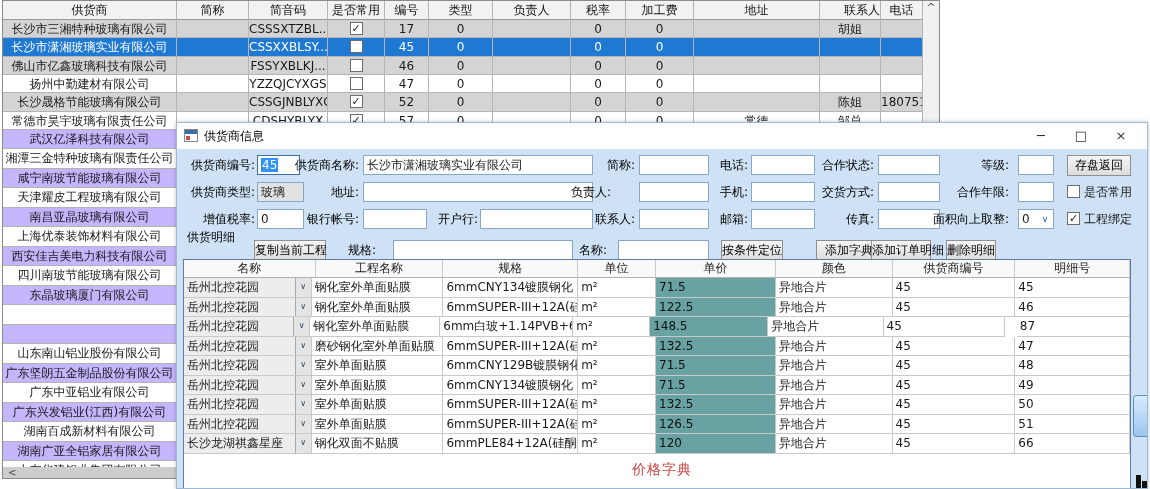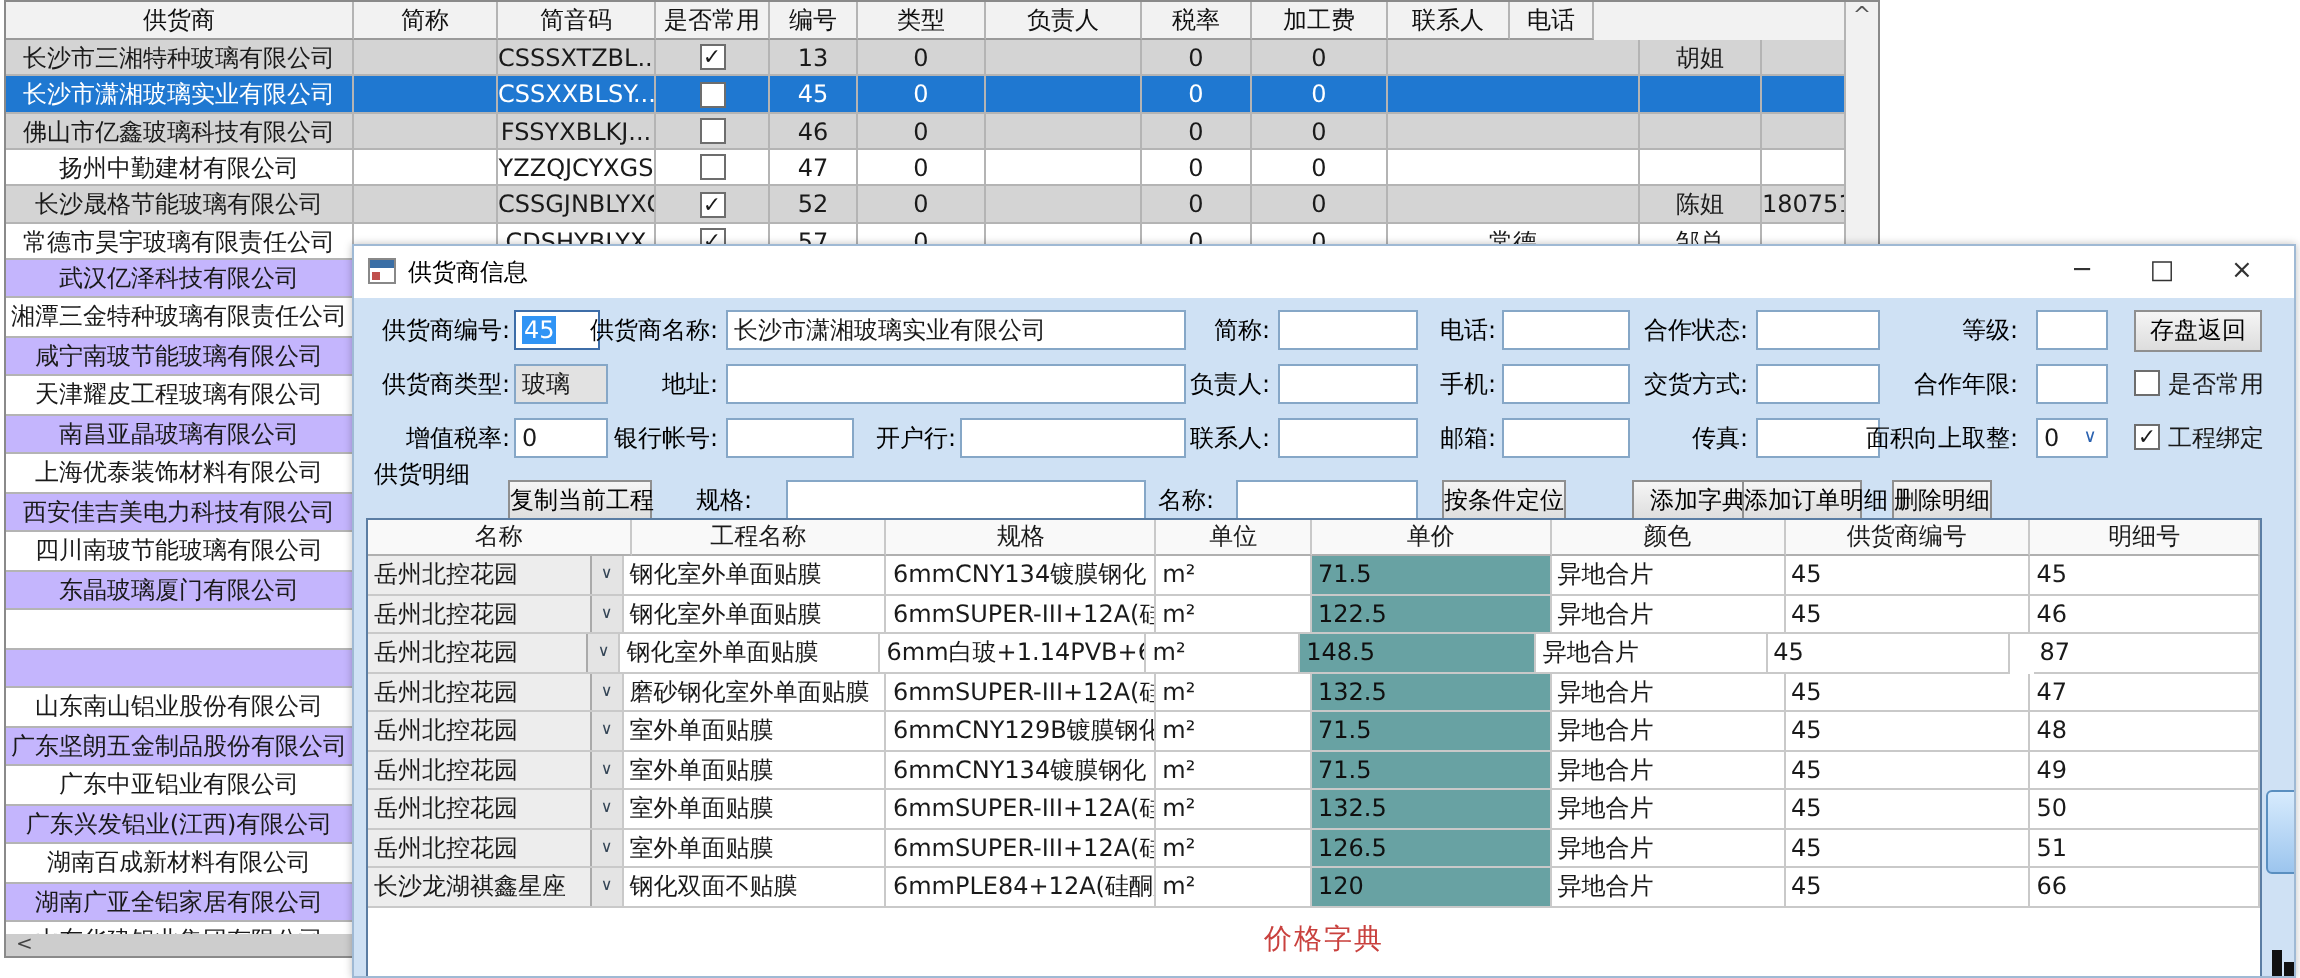--- a/index.html
+++ b/index.html
@@ -90,29 +90,30 @@
   <div class="trow thead">
         <div class="c" style="width: 174px;">供货商</div>
         <div class="c" style="width: 72px;">简称</div>
         <div class="c" style="width: 79px;">简音码</div>
         <div class="c" style="width: 57px;">是否常用</div>
         <div class="c" style="width: 44px;">编号</div>
         <div class="c" style="width: 64px;">类型</div>
         <div class="c" style="width: 78px;">负责人</div>
         <div class="c" style="width: 55px;">税率</div>
         <div class="c" style="width: 68px;">加工费</div>
-        <div class="c" style="width: 61px;">联系人</div>
+        <div class="c" style="width: 126px;">地址</div>
+        <div class="c" style="width: 61px; text-align: right;">联系人</div>
         <div class="c" style="width: 42px;">电话</div>
       </div>
       <div class="trow drow g">
         <div class="c" style="width: 174px;">长沙市三湘特种玻璃有限公司</div>
         <div class="c" style="width: 72px;"></div>
         <div class="c" style="width: 79px;">CSSSXTZBL...</div>
         <div class="c" style="width: 57px;"><span class="cb">✓</span></div>
-        <div class="c" style="width: 44px;">13</div>
+        <div class="c" style="width: 44px;">17</div>
         <div class="c" style="width: 64px;">0</div>
         <div class="c" style="width: 78px;"></div>
         <div class="c" style="width: 55px;">0</div>
         <div class="c" style="width: 68px;">0</div>
         <div class="c" style="width: 126px;"></div>
         <div class="c" style="width: 61px;">胡姐</div>
         <div class="c" style="width: 42px;"></div>
       </div>
       <div class="trow drow sel">
         <div class="c" style="width: 174px;">长沙市潇湘玻璃实业有限公司</div>
@@ -271,21 +272,21 @@
     <div class="flbl" style="left:625px;top:32px;width:72px">合作状态:</div>
     <div class="tb" style="left:701px;top:32px;width:62px"></div>
     <div class="flbl" style="left:790px;top:32px;width:42px">等级:</div>
     <div class="tb" style="left:841px;top:32px;width:36px"></div>
     <div class="wbtn" style="left:890px;top:32px;width:64px">存盘返回</div>
 
     <div class="flbl" style="left:8px;top:59px;width:70px">供货商类型:</div>
     <div class="tb gray" style="left:80px;top:59px;width:47px">玻璃</div>
     <div class="flbl" style="left:110px;top:59px;width:72px">地址:</div>
     <div class="tb" style="left:186px;top:59px;width:230px"></div>
-    <div class="flbl" style="left:408px;top:59px;width:50px">负责人:</div>
+    <div class="flbl" style="left:384px;top:59px;width:50px">负责人:</div>
     <div class="tb" style="left:462px;top:59px;width:70px"></div>
     <div class="flbl" style="left:527px;top:59px;width:44px">手机:</div>
     <div class="tb" style="left:574px;top:59px;width:64px"></div>
     <div class="flbl" style="left:625px;top:59px;width:72px">交货方式:</div>
     <div class="tb" style="left:701px;top:59px;width:62px"></div>
     <div class="flbl" style="left:758px;top:59px;width:74px">合作年限:</div>
     <div class="tb" style="left:841px;top:59px;width:36px"></div>
     <div class="cblbl" style="left:890px;top:59px"><span class="cb" id="cb-common"></span><span>是否常用</span></div>
 
     <div class="flbl" style="left:8px;top:86px;width:70px">增值税率:</div>

